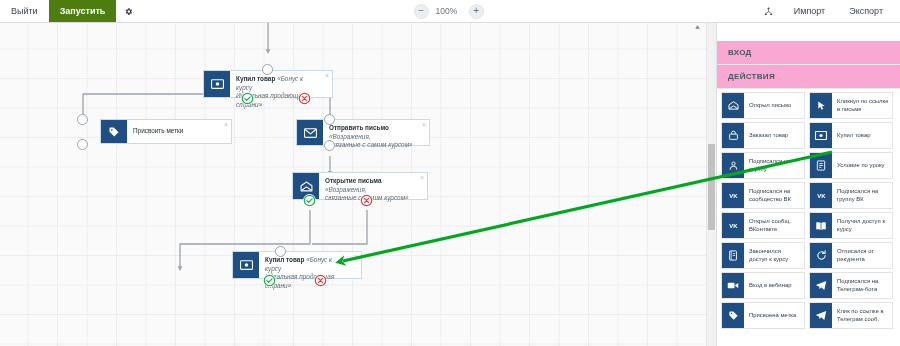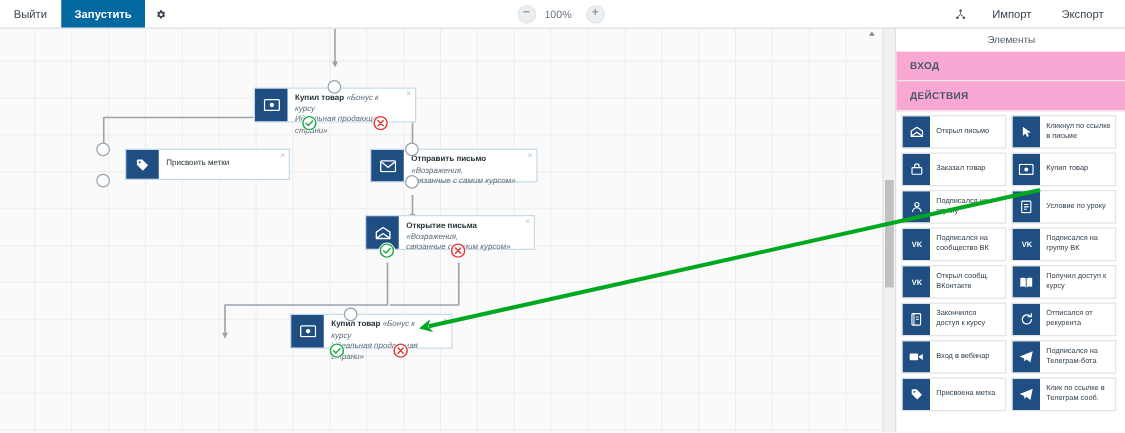--- a/index.html
+++ b/index.html
@@ -17,21 +17,21 @@
     background: #ffffff; border-bottom: 1px solid #dcdcdc;
     display: flex; align-items: stretch; z-index: 40;
   }
   .tb-btn {
     display: flex; align-items: center; justify-content: center;
     padding: 0 11px; font-size: 9px; height: 22px; cursor: pointer;
     border: none; background: transparent; color: #3b4652;
     font-family: "Liberation Sans", sans-serif; white-space: nowrap;
   }
   .tb-btn.primary { background: #2b5797; color: #fff; font-weight: bold; }
-  .tb-btn.success { background: #0369a1; color: #fff; font-weight: bold; }
+  .tb-btn.success { background: #4d7c0f; color: #fff; font-weight: bold; }
   .tb-gear { width: 24px; display:flex; align-items:center; justify-content:center; cursor:pointer; }
   .tb-spacer { flex: 1 1 auto; }
   .zoomgrp { display:flex; align-items:center; gap:7px; }
   .zoom-circle {
     width: 13px; height: 13px; border-radius: 50%;
     background: #eceff1; color: #66737f;
     display:flex; align-items:center; justify-content:center;
     font-size: 10px; line-height: 1; cursor: pointer; user-select:none;
     border: 1px solid #e2e6e9;
   }
@@ -324,21 +324,20 @@
     <div class="thumb"></div>
   </div>
   <div class="scroll-up-arrow" style="position:absolute; left:694px; top:24px; z-index:30;">
     <svg width="7" height="7" viewBox="0 0 12 12" aria-hidden="true">
       <path d="M6,2 L10,8 L2,8 z" fill="#7b868f"></path>
     </svg>
   </div>
 
   <div id="panel">
     <div id="panel-tabs">
-      <div class="ptab active">Элементы</div>
     </div>
 
     <div class="accordion">ВХОД</div>
     <div class="accordion">ДЕЙСТВИЯ</div>
 
     <div id="elem-grid">
 
       <div class="ecard">
         <div class="eicon">
           <svg width="11" height="9" viewBox="0 0 24 20" aria-hidden="true">

